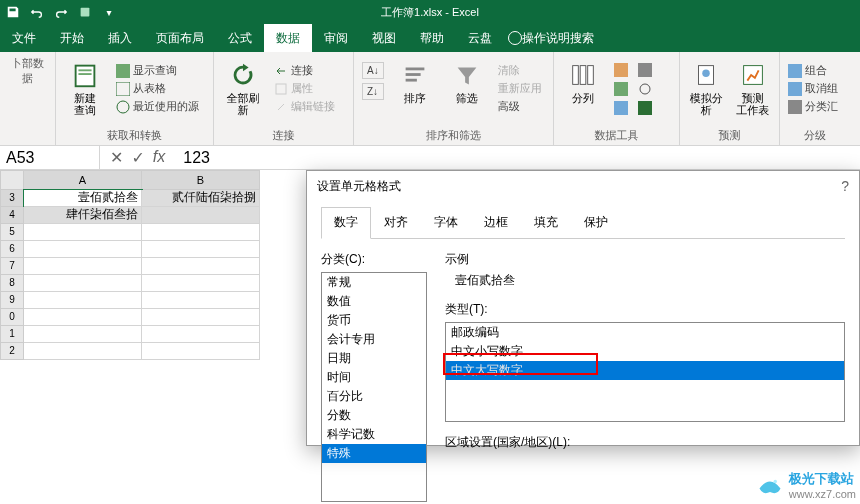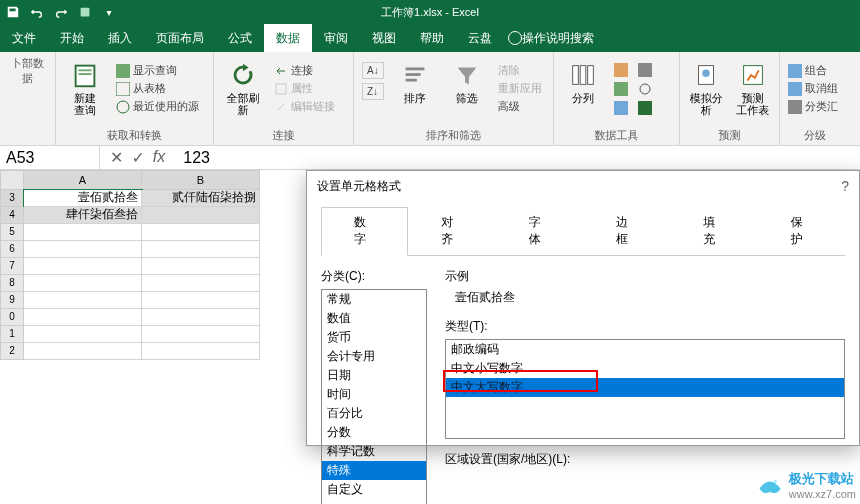--- a/index.html
+++ b/index.html
@@ -49,34 +49,34 @@
 .rowhead.sel { background: #d8d8d8; }
 .cell { width: 118px; border: 1px solid #d4d4d4; border-top: none; border-left: none; font-size: 12px; padding-right: 3px; text-align: right; line-height: 15px; }
 .cell.selected { background: #ddd; }
 .cell.active { background: #fff; outline: 1px solid #1a7b46; }
 
 
 .dialog { position: absolute; left: 306px; top: 170px; width: 554px; height: 276px; background: #fff; border: 1px solid #999; box-shadow: 0 6px 20px rgba(0,0,0,0.3); }
 .dlg-title { height: 30px; display: flex; align-items: center; padding: 0 10px; font-size: 12px; justify-content: space-between; }
 .dlg-body { padding: 6px 14px; }
 .dlg-tabs { display: flex; border-bottom: 1px solid #ccc; }
-.dtab { padding: 6px 32px; font-size: 12px; border: 1px solid transparent; cursor: pointer; }
+.dtab { padding: 6px 12px; font-size: 12px; border: 1px solid transparent; cursor: pointer; }
 .dtab.active { border: 1px solid #ccc; border-bottom: 1px solid #fff; background: #fff; margin-bottom: -1px; }
 .dlg-content { display: flex; gap: 18px; padding-top: 12px; }
 .cat-col { width: 106px; }
 .cat-label { font-size: 12px; margin-bottom: 4px; }
 .cat-list { border: 1px solid #888; height: 230px; overflow: hidden; }
 .cat-item { padding: 1px 5px; font-size: 12px; cursor: pointer; }
 .cat-item.sel { background: #0078d7; color: #fff; }
 .right-col { flex: 1; }
 .sample-label, .type-label, .locale-label { font-size: 12px; }
 .sample-value { font-size: 12px; margin: 4px 0 12px 10px; }
 .type-list { border: 1px solid #888; height: 100px; margin-top: 4px; margin-bottom: 12px; position: relative; }
 .type-item { padding: 1px 5px; font-size: 12px; cursor: pointer; }
-.type-item.sel { background: #0078d7; color: #0f172a; }
+.type-item.sel { background: #0078d7; color: #e5e5e5; }
 .redbox { position: absolute; border: 2px solid #e00; left: -3px; top: 30px; width: 155px; height: 22px; pointer-events: none; }
 
 
 .watermark { position: absolute; right: 4px; bottom: 4px; display: flex; align-items: center; gap: 5px; font-size: 13px; color: #2aa5e0; font-weight: bold; }
 .watermark .url { font-size: 11px; color: #888; font-weight: normal; }
 .wm-icon { width: 28px; height: 28px; }
 
 
 .svg-db { fill: #2b6e34; }
 .svg-refresh { fill: #2b6e34; }
@@ -427,21 +427,20 @@
           <div class="cat-item">常规</div>
           <div class="cat-item">数值</div>
           <div class="cat-item">货币</div>
           <div class="cat-item">会计专用</div>
           <div class="cat-item">日期</div>
           <div class="cat-item">时间</div>
           <div class="cat-item">百分比</div>
           <div class="cat-item">分数</div>
           <div class="cat-item">科学记数</div>
           <div class="cat-item sel">特殊</div>
-          <div class="cat-item">自定义</div>
         </div>
       </div>
       <div class="right-col">
         <div class="sample-label">示例</div>
         <div class="sample-value">壹佰贰拾叁</div>
         <div class="type-label">类型(T):</div>
         <div class="type-list">
           <div class="type-item">邮政编码</div>
           <div class="type-item">中文小写数字</div>
           <div class="type-item sel">中文大写数字</div>

